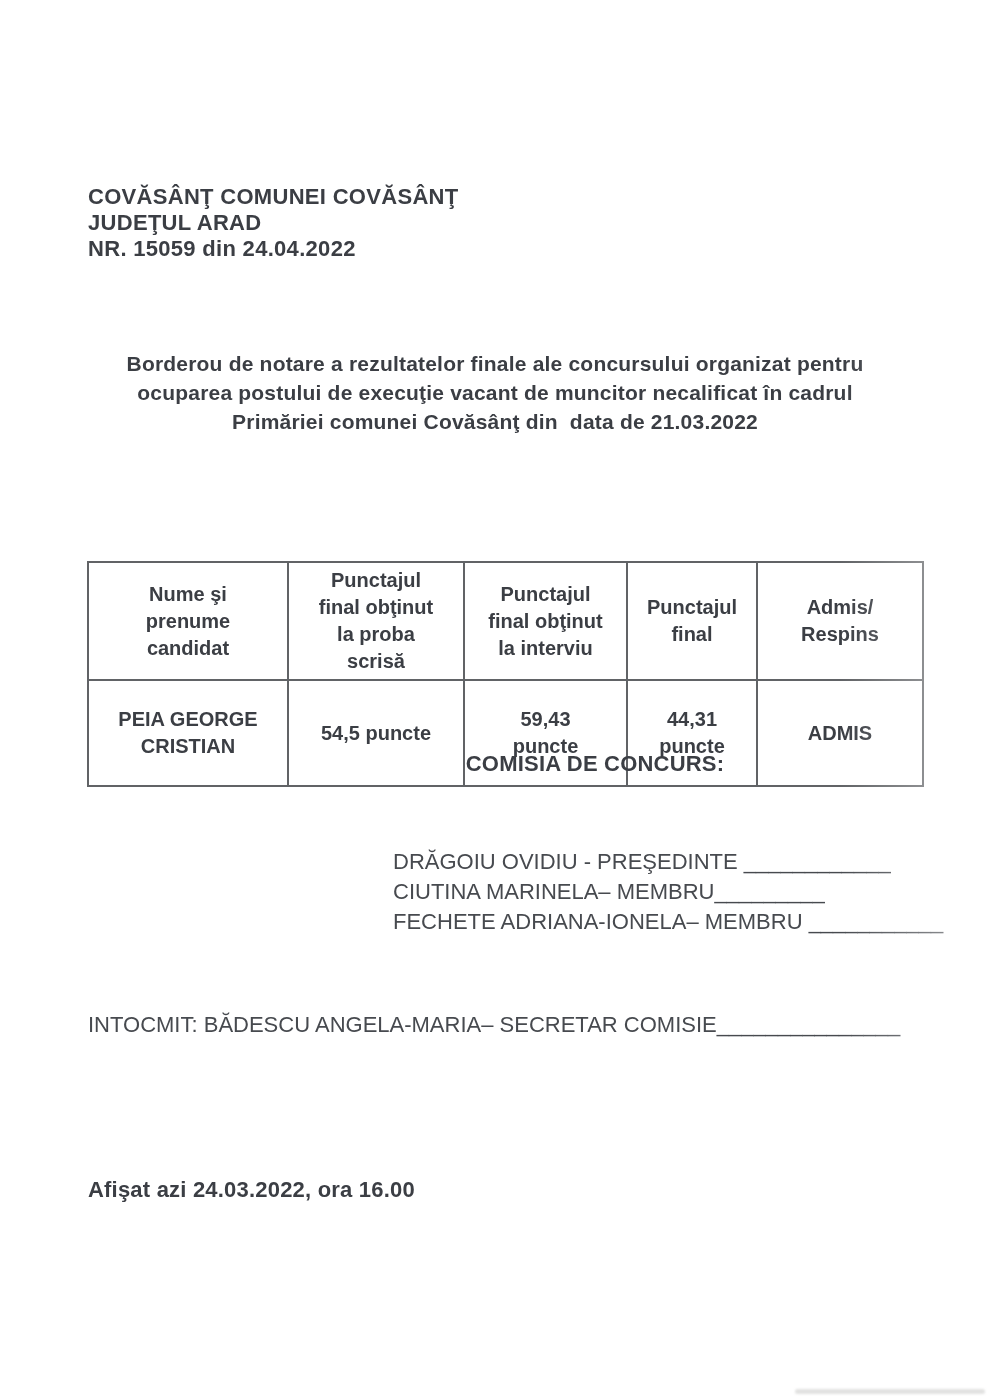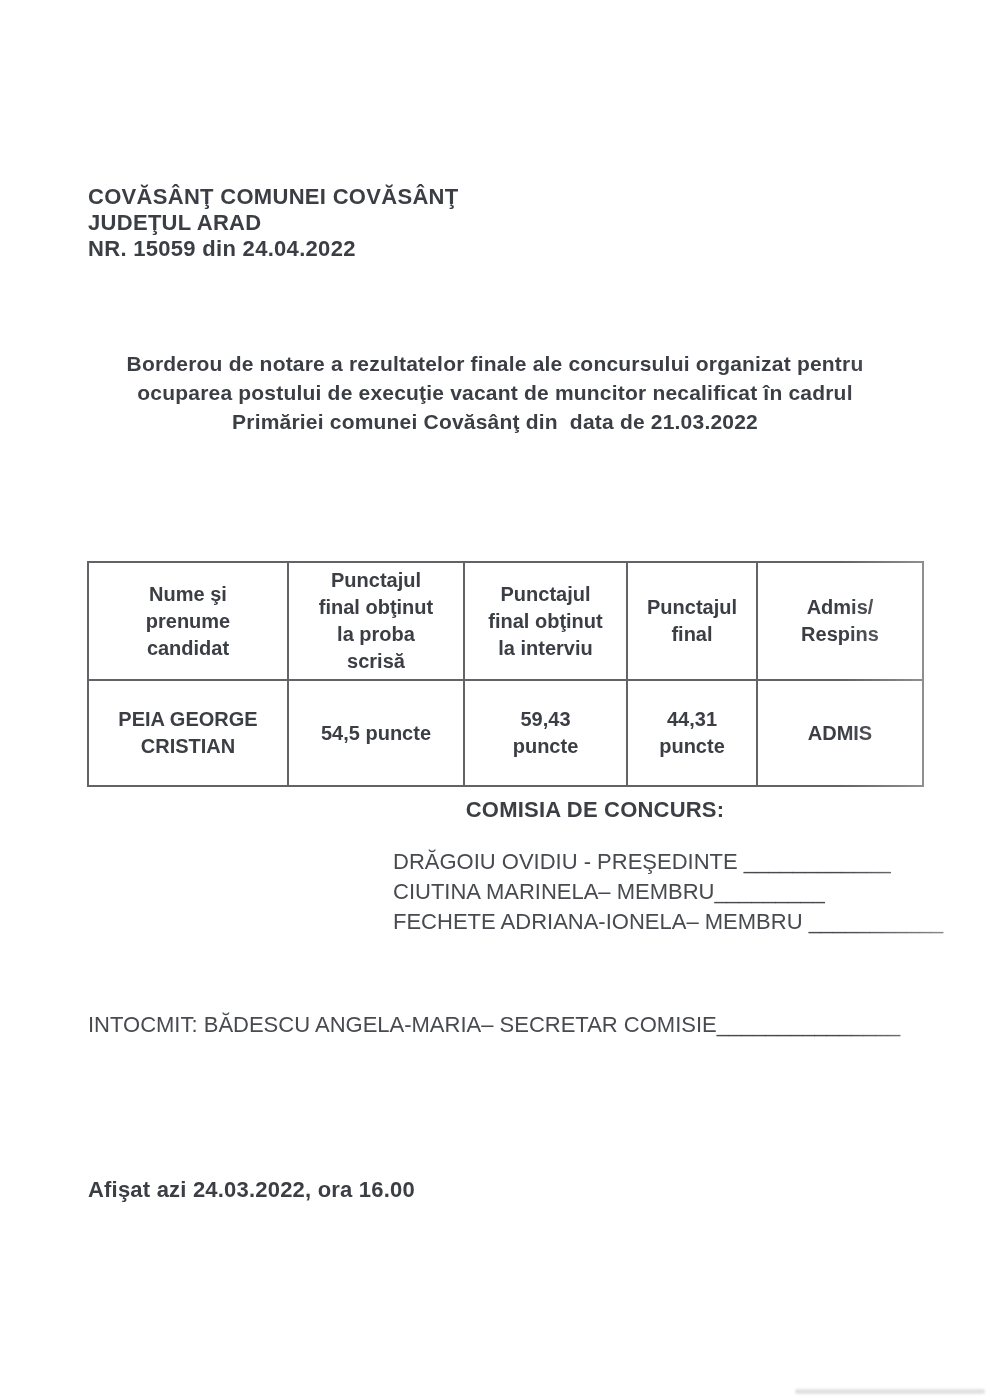--- a/index.html
+++ b/index.html
@@ -59,21 +59,21 @@
     white-space: pre-line;
     padding: 4px 8px;
     color: var(--ink, #3b3e44);
   }
   tr.header-row { height: 113px; }
   tr.data-row   { height: 106px;  }
 
   .comisia-heading {
     position: absolute;
     left: 388px;
-    top: 797px;
+    top: 751px;
     width: 414px;
     text-align: center;
     font-size: 22px;
     font-weight: bold;
     letter-spacing: 0.2px;
   }
   .members {
     position: absolute;
     left: 393px;
     top: 847px;

